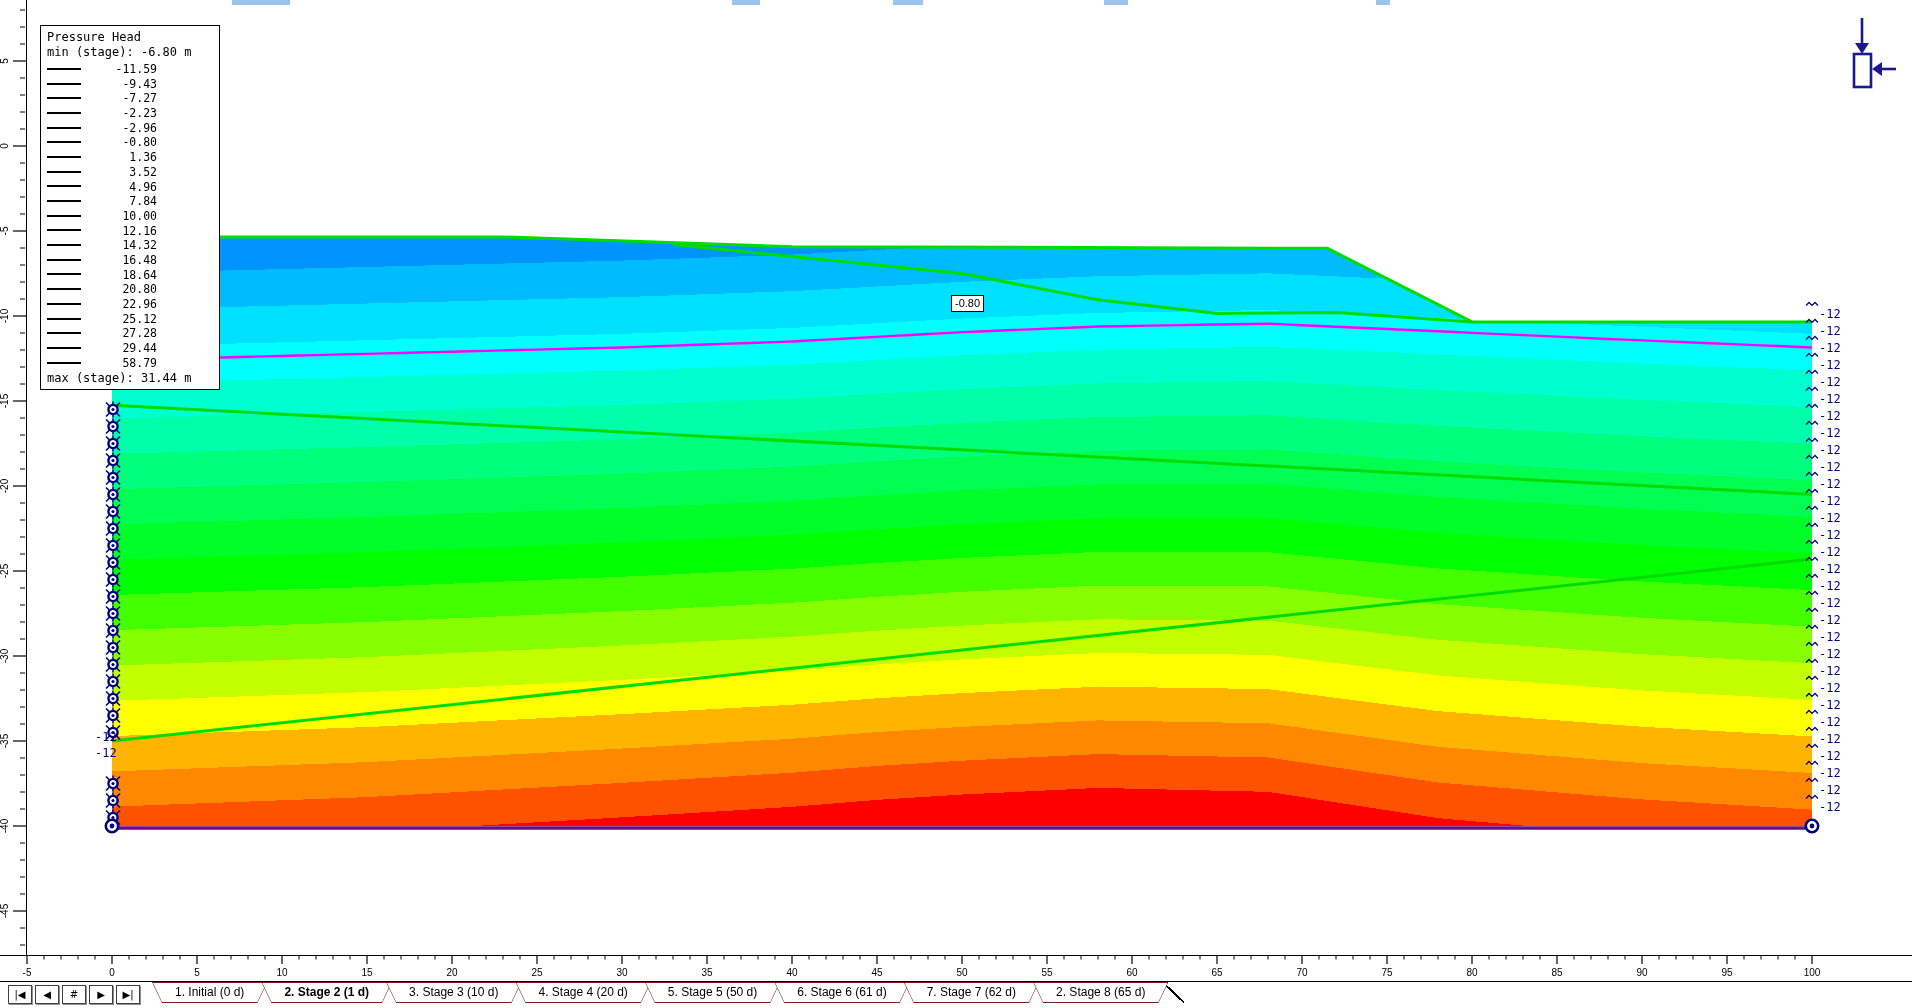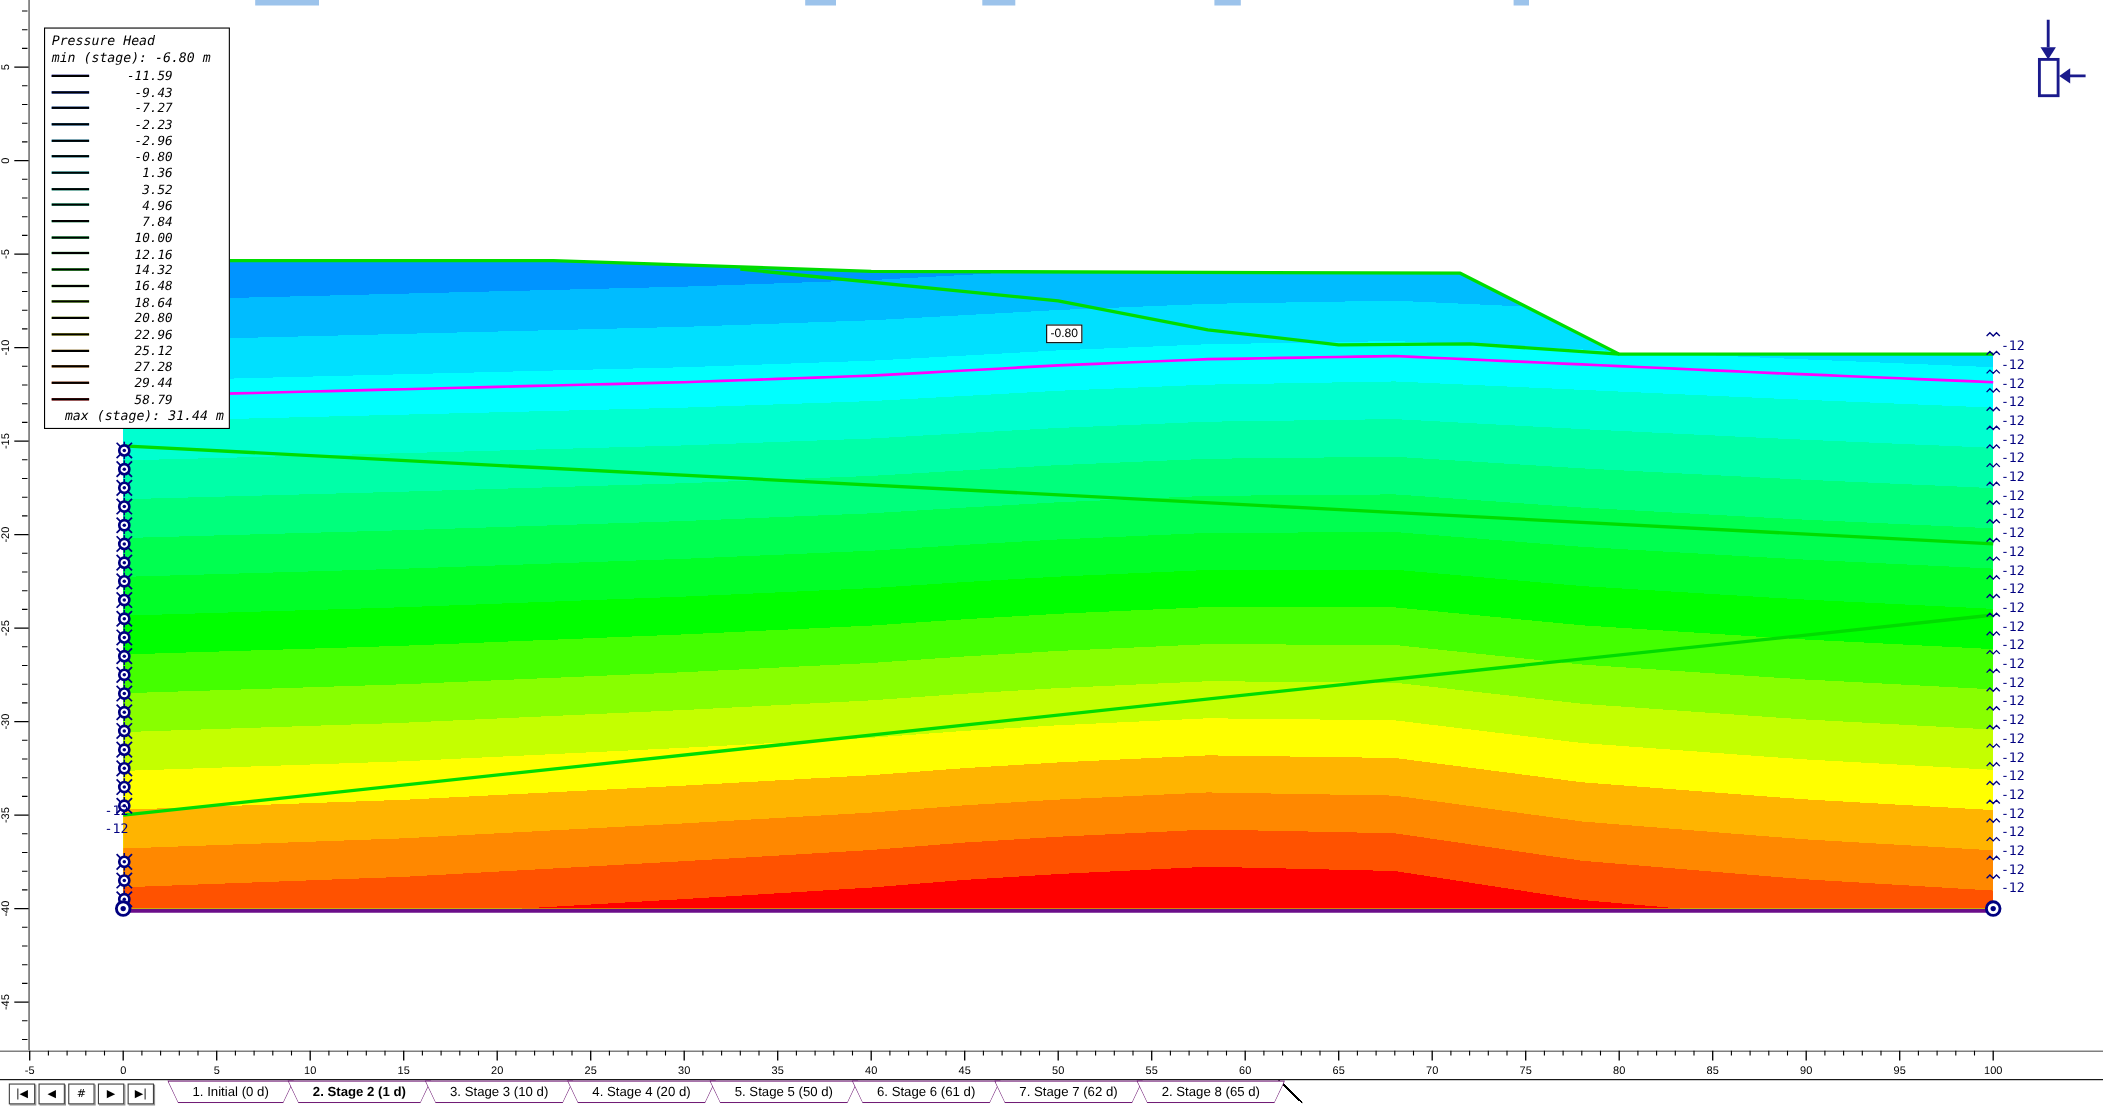--- a/index.html
+++ b/index.html
@@ -2,45 +2,45 @@
 <html><head>
 <meta charset="utf-8">
 <style>
   html,body{margin:0;padding:0;background:#fff;}
   #app{position:relative;width:1912px;height:1008px;background:#ffffff;overflow:hidden;
        font-family:"Liberation Sans", sans-serif;}
   #drawing-svg{position:absolute;left:0;top:0;z-index:1;}
   .top-artifact{position:absolute;top:0;height:5px;background:#9cc3eb;z-index:2;}
   
   #legend{position:absolute;left:40px;top:25px;width:160px;background:#fff;
-          border:1px solid #000;z-index:5;padding:4px 1px 3px 6px;
-          font-family:"DejaVu Sans Mono", monospace;font-size:12px;color:#000;font-style:italic;}
+          border:1px solid #000;z-index:5;padding:4px 12px 3px 6px;
+          font-family:"DejaVu Sans Mono", monospace;font-size:12px;color:#000;}
   #legend .lg-title{line-height:15px;}
   #legend .lg-min{line-height:15px;margin-bottom:2px;}
-  #legend .lg-max{line-height:15px;margin-top:1px;margin-left:12px;}
+  #legend .lg-max{line-height:15px;margin-top:1px;}
   .lg-row{display:flex;align-items:center;height:14.7px;}
   .lg-chip{width:34px;border:1px solid #000;margin-top:-1px;box-sizing:border-box;}
   .lg-val{width:76px;text-align:right;font-size:11.5px;line-height:14.7px;padding-right:14px;}
   
   #flag{position:absolute;left:951px;top:295px;background:#fff;border:1px solid #000;
         padding:0px 3px;font-size:11px;line-height:15px;z-index:4;color:#000;}
   
   #left-ruler{position:absolute;left:0;top:0;width:27px;height:955px;background:#fff;z-index:6;}
   #bottom-ruler{position:absolute;left:0;top:955px;width:1912px;height:26px;background:#fff;z-index:6;}
   
   #bc-icon{position:absolute;left:1836px;top:14px;z-index:5;}
   
   #tabbar{position:absolute;left:0;top:981px;width:1912px;height:27px;background:#fff;
           border-top:1px solid #000;z-index:7;display:flex;align-items:flex-start;}
   #navbtns{display:flex;gap:3px;padding:3px 6px 0 8px;}
   .navbtn{width:24px;height:19px;background:#fff;border:1px solid #404040;
           box-shadow:1px 1px 0 #909090;font-size:10px;line-height:17px;text-align:center;
           font-family:"DejaVu Sans", sans-serif;cursor:pointer;padding:0;}
   #tabstrip{display:flex;margin-left:6px;}
-  .tab{position:relative;height:21px;margin-right:-6px;background:#701a75;
+  .tab{position:relative;height:21px;margin-right:-6px;background:#7f1d1d;
        clip-path:polygon(0 0,100% 0,calc(100% - 10px) 100%,10px 100%);
        padding:1px 1px 1px 1px;box-sizing:border-box;cursor:pointer;}
   .tab-inner{height:19px;background:#fff;padding:0 22px;font-size:12px;line-height:19px;
        clip-path:polygon(0 0,100% 0,calc(100% - 9px) 100%,9px 100%);white-space:nowrap;color:#000;}
   .tab.active .tab-inner{font-weight:bold;}
   #tab-endcap{width:22px;height:21px;
        background:linear-gradient(to top right,transparent 48%,#000 48%,#000 54%,transparent 54%);}
 </style>
 </head>
 <body>

